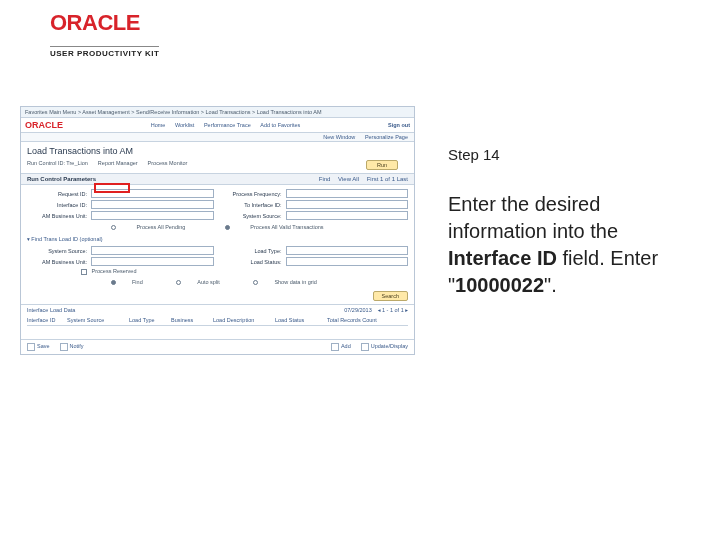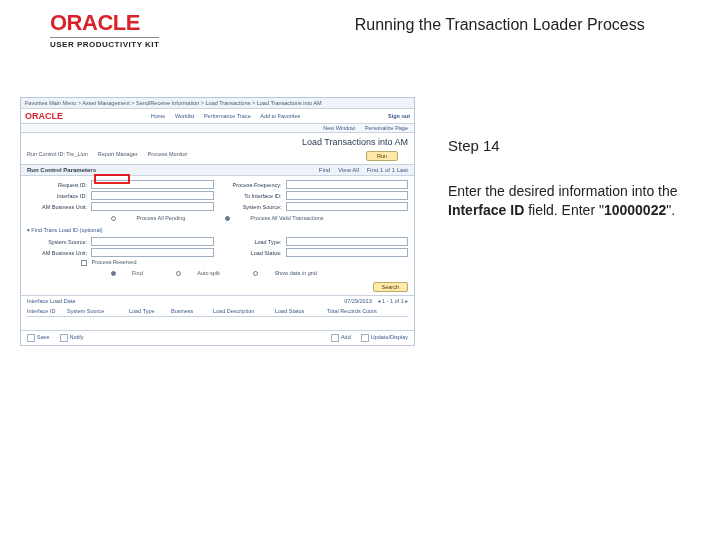--- a/index.html
+++ b/index.html
@@ -24,21 +24,21 @@
     color: #d8232a;
     font-size: 22px;
     letter-spacing: -0.5px;
     line-height: 1;
   }
   .logo-sub {
     font-size: 8px;
     letter-spacing: 0.5px;
     color: #222;
     border-top: 1px solid #888;
-    margin-top: 3px;
+    margin-top: 12px;
     padding-top: 2px;
     font-weight: bold;
   }
   .title {
     flex: 1;
     text-align: center;
     font-size: 16px;
     color: #222;
     margin-left: 140px;
     margin-top: 4px;
@@ -57,21 +57,21 @@
     width: 260px;
   }
   .step-label {
     font-size: 15px;
     color: #222;
     margin-bottom: 28px;
     font-weight: normal;
     margin-top: 40px;
   }
   .step-body {
-    font-size: 14px;
+    font-size: 20px;
     line-height: 1.35;
     color: #222;
   }
   .step-body .bold { font-weight: bold; }
   
   .app {
     width: 395px;
     border: 1px solid #b9c6d6;
     font-size: 6px;
     color: #4a5a6b;
@@ -118,21 +118,20 @@
   .app .subbar span { margin-left: 8px; }
   .page-title-row {
     display: flex;
     align-items: center;
     padding: 4px 6px;
   }
   .page-title-row .ptitle {
     font-size: 9px;
     color: #2b3b50;
     flex: 1;
-    text-align: right;
   }
   .meta-row {
     display: flex;
     font-size: 5.5px;
     padding: 0 6px 3px 6px;
     color: #4a5a6b;
   }
   .meta-row > div { margin-right: 10px; white-space: nowrap; }
   .run-btn {
     background: #ffe9a8;
@@ -254,21 +253,20 @@
   }
 </style>
 </head>
 <body>
 
 <div class="header">
   <div class="logo-area">
     <div class="logo-oracle">ORACLE</div>
     <div class="logo-sub">USER PRODUCTIVITY KIT</div>
   </div>
-  <div class="title">Running the Transaction Loader Process</div>
 </div>
 
 <div class="content">
   <div class="screenshot-col">
     <div class="app">
       <div class="crumbs">Favorites    Main Menu &gt; Asset Management &gt; Send/Receive Information &gt; Load Transactions &gt; Load Transactions into AM</div>
       <div class="brandbar">
         <span class="mini-logo">ORACLE</span>
         <span class="tabs">
           <span>Home</span>

